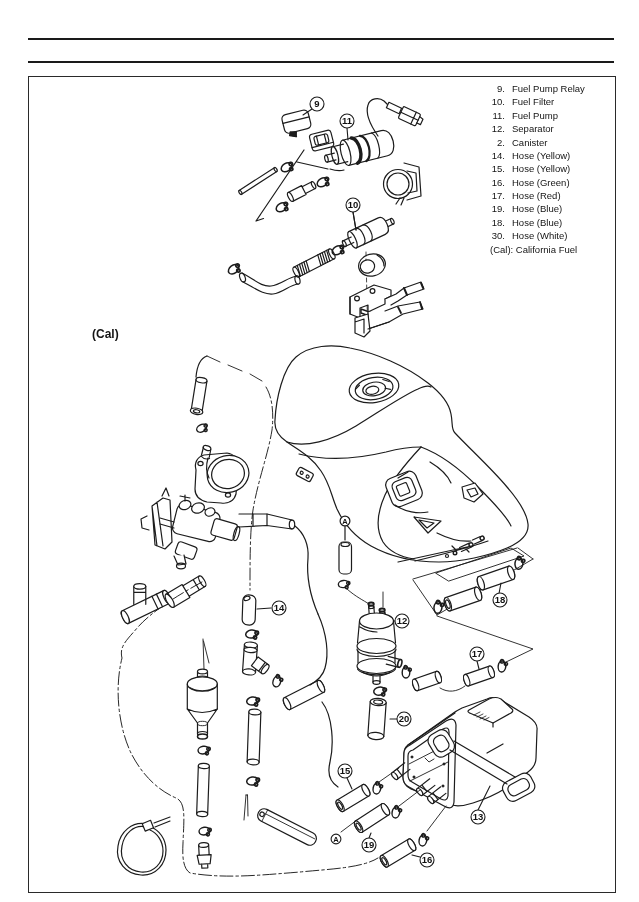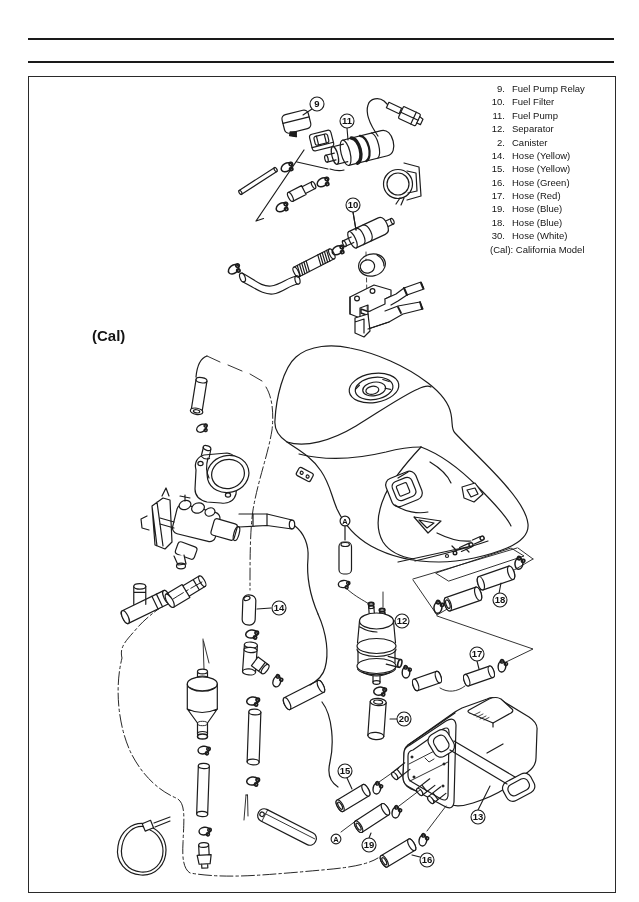--- a/index.html
+++ b/index.html
@@ -7,21 +7,21 @@
         font-family:"Liberation Sans",sans-serif;}
   .hdr{position:absolute;left:28px;top:17px;font-size:15px;font-weight:bold;color:#161616;
        letter-spacing:0.6px;}
   .rule1{position:absolute;left:28px;top:38px;width:586px;height:2px;background:#1a1a1a;}
   .rule2{position:absolute;left:28px;top:61px;width:586px;height:2px;background:#1a1a1a;}
   .dbox{position:absolute;left:28px;top:76px;width:586px;height:815px;border:1px solid #2a2a2a;}
   .legend{position:absolute;left:462px;top:82px;width:150px;font-size:9.5px;font-weight:normal;
           color:#141414;line-height:13.37px;}
   .legend .row{white-space:nowrap;}
   .legend .n{display:inline-block;width:43px;text-align:right;padding-right:7px;}
-  .cal{position:absolute;left:92px;top:327px;font-size:15px;font-weight:bold;color:#141414;}
+  .cal{position:absolute;left:92px;top:327px;font-size:12px;font-weight:bold;color:#141414;}
   svg{position:absolute;left:0;top:0;}
   svg text{font-family:"Liberation Sans",sans-serif;}
 </style>
 </head>
 <body>
 <div id="page">
   <div class="rule1"></div>
   <div class="rule2"></div>
   <div class="dbox"></div>
   <div class="legend">
@@ -30,21 +30,21 @@
     <div class="row"><span class="n">11.</span>Fuel Pump</div>
     <div class="row"><span class="n">12.</span>Separator</div>
     <div class="row"><span class="n">2.</span>Canister</div>
     <div class="row"><span class="n">14.</span>Hose (Yellow)</div>
     <div class="row"><span class="n">15.</span>Hose (Yellow)</div>
     <div class="row"><span class="n">16.</span>Hose (Green)</div>
     <div class="row"><span class="n">17.</span>Hose (Red)</div>
     <div class="row"><span class="n">19.</span>Hose (Blue)</div>
     <div class="row"><span class="n">18.</span>Hose (Blue)</div>
     <div class="row"><span class="n">30.</span>Hose (White)</div>
-    <div class="row" style="margin-left:28px;">(Cal): California Model</div>
+    <div class="row" style="margin-left:28px;">(Cal): California Fuel</div>
   </div>
   <div class="cal">(Cal)</div>
   <svg width="639" height="902" viewBox="0 0 639 902" fill="none" stroke="#1c1c1c" stroke-width="1.2" stroke-linecap="round" stroke-linejoin="round">
   <defs>
     <g id="clamp">
       <ellipse cx="-0.5" cy="0" rx="5.8" ry="4" fill="none" stroke-width="1.5" transform="rotate(-14)"></ellipse>
       <circle cx="4.6" cy="-1.6" r="1.75" fill="none" stroke-width="1.7"></circle>
       <circle cx="3.4" cy="3.2" r="1.6" fill="none" stroke-width="1.7"></circle>
     </g>
   </defs>

